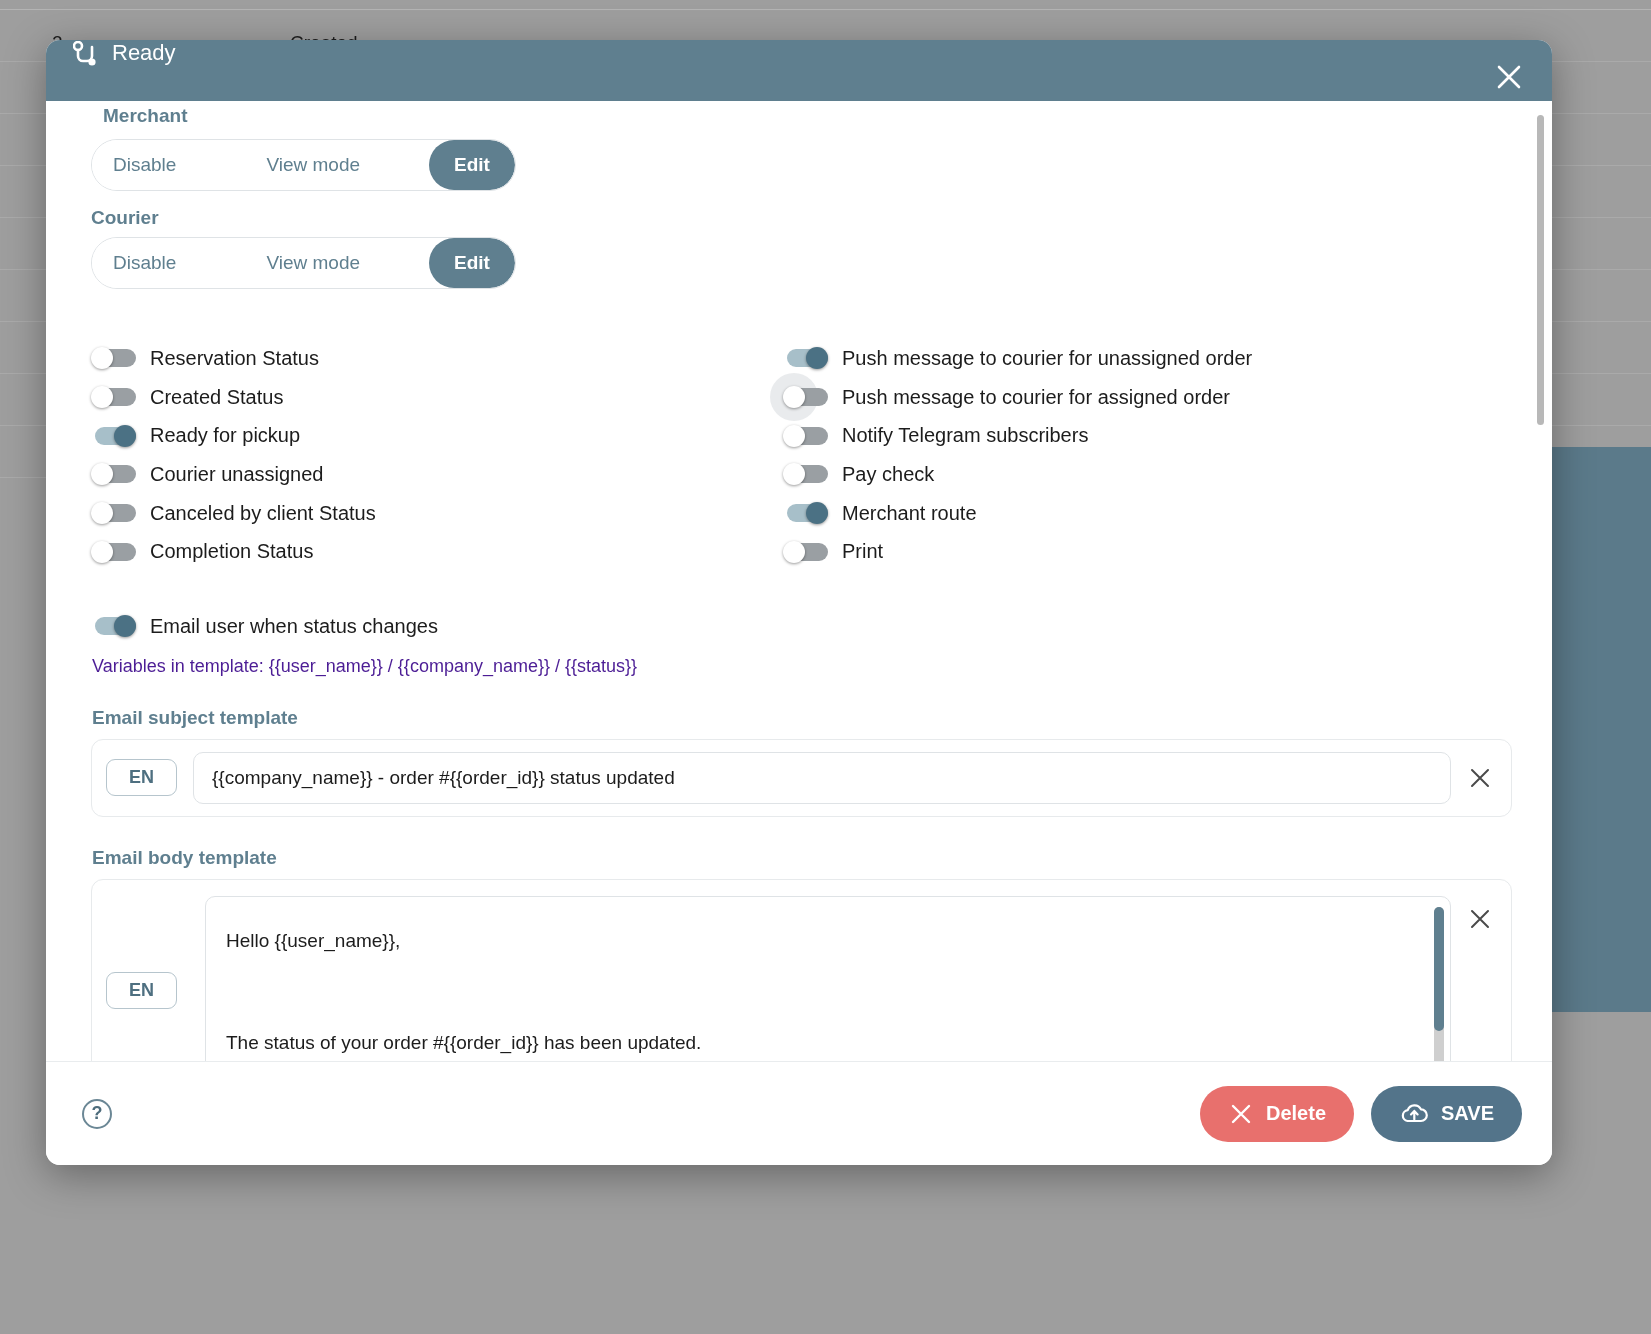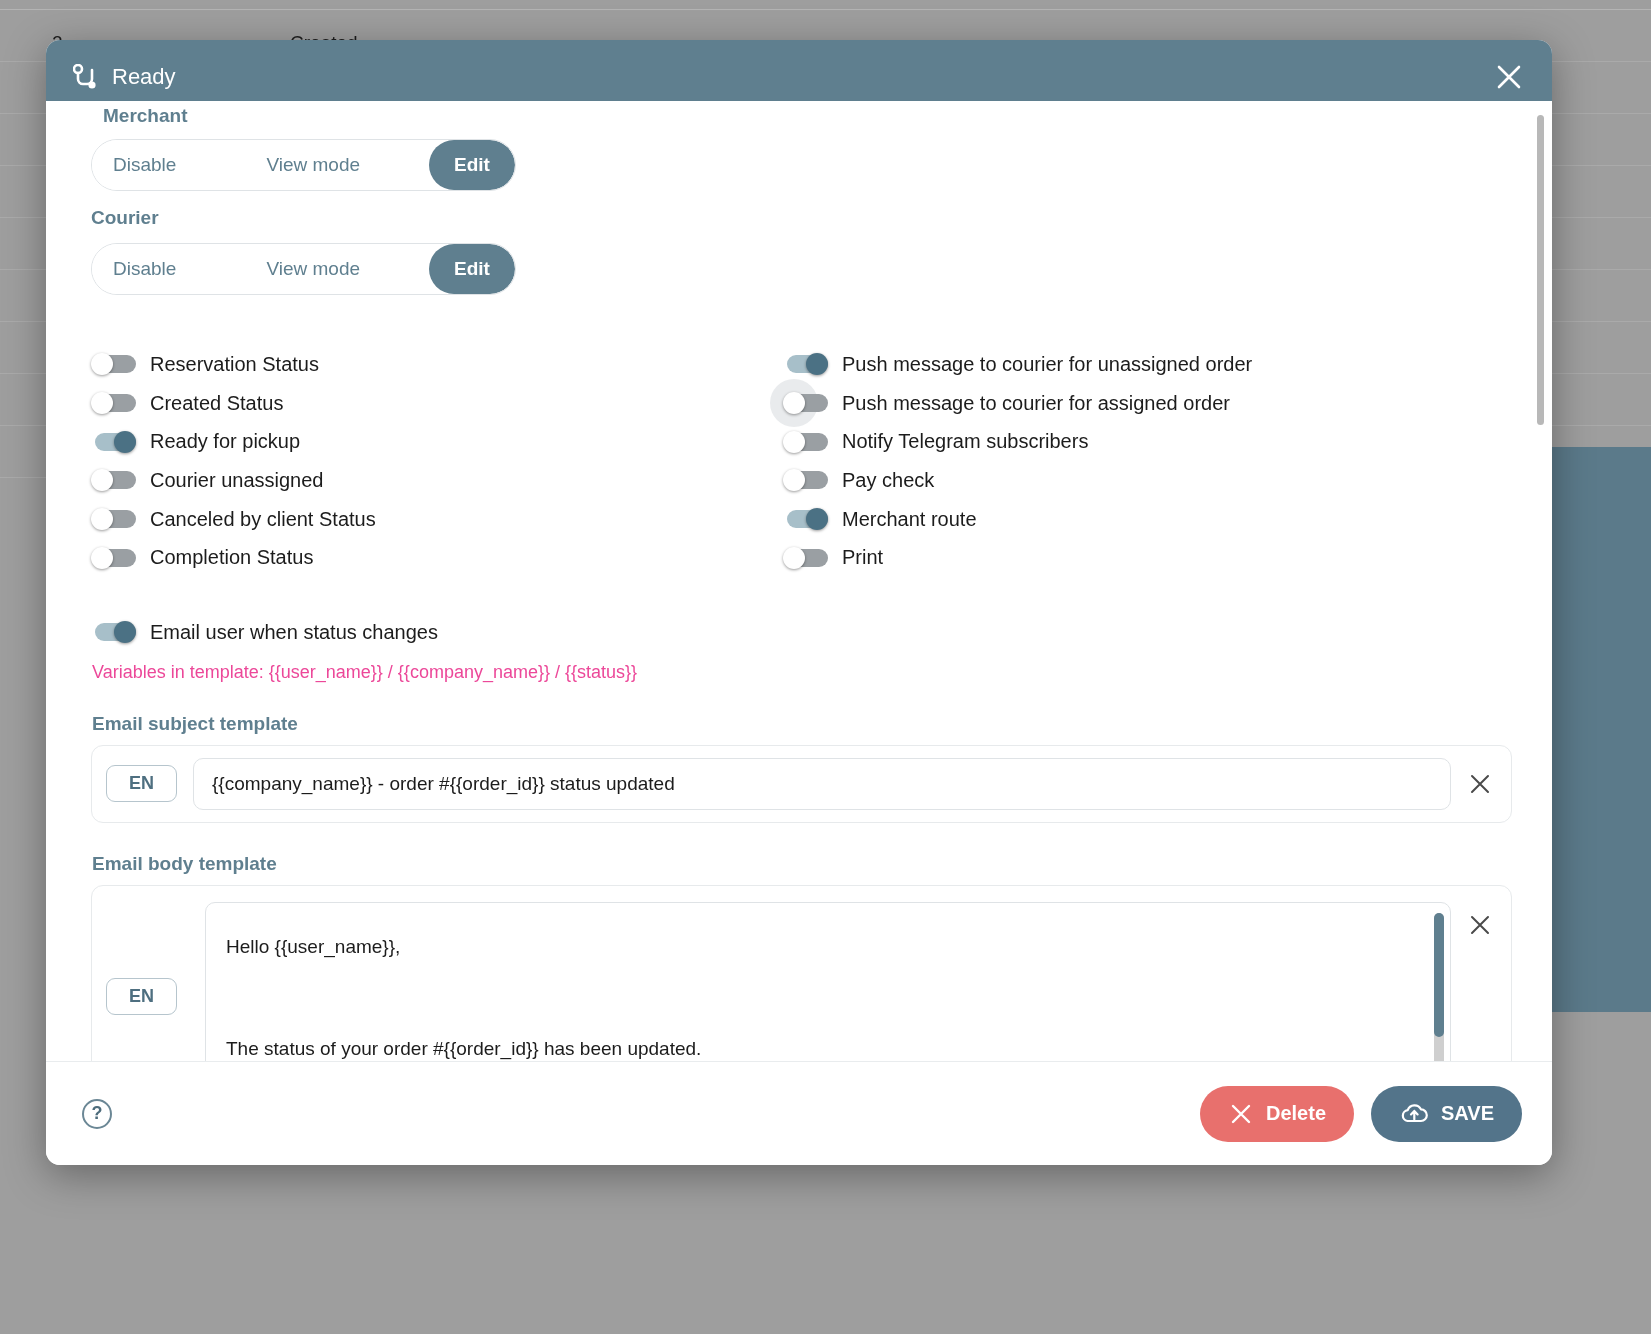--- a/index.html
+++ b/index.html
@@ -42,21 +42,21 @@
     left: 46px; top: 40px;
     width: 1506px; height: 1125px;
     background: #ffffff;
     border-radius: 14px;
     box-shadow: 0 10px 40px rgba(0,0,0,0.35);
     overflow: hidden;
   }
   .modal-header {
     position: absolute; left: 0; top: 0; right: 0; height: 73px;
     background: #5f7f8f;
-    display: flex; align-items: center;
+    display: flex; 
     padding: 0 26px;
   }
   .header-icon {
     width: 26px; height: 28px;
     margin-right: 14px;
     display: flex; align-items: center; justify-content: center;
   }
   .header-title {
     color: #ffffff;
     font-size: 22px;
@@ -87,21 +87,21 @@
     right: 8px; top: 14px; width: 7px; height: 310px;
     background: #b8b8b8;
     border-radius: 4px;
   }
 
   
   .sec-label {
     color: #5f7f8f;
     font-weight: bold;
     font-size: 19px;
-    margin: 0 0 14px 0;
+    margin: 0 0 8px 0;
   }
   .sec-label.clipped {
     position: absolute;
     top: -8px; left: 45px;
     margin: 12px;
   }
 
   
   .segmented {
     display: inline-flex;
@@ -179,21 +179,21 @@
   }
   .toggle-label {
     font-size: 20px;
     color: #1c1c1c;
     white-space: nowrap;
   }
 
   
   .email-block { margin-top: 36px; }
   .hint-text {
-    color: #ec4899;
+    color: #4c1d95;
     font-size: 18px;
     margin: 10px 0 0 1px;
   }
   .field-label {
     color: #5f7f8f;
     font-weight: bold;
     font-size: 19px;
     margin: 30px 0 10px 1px;
   }
 

